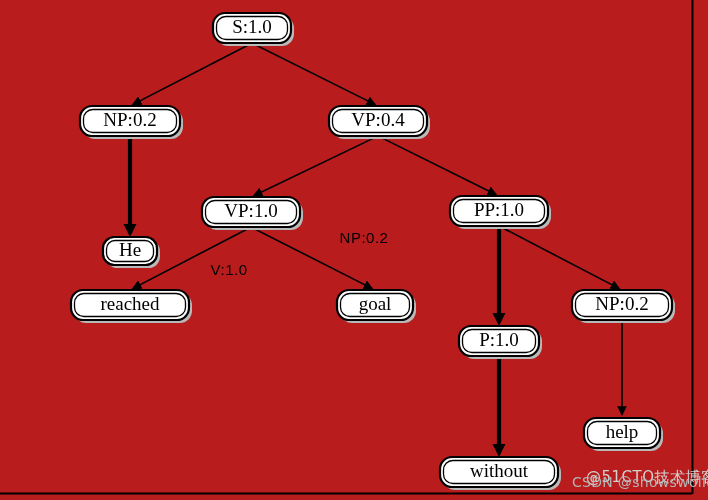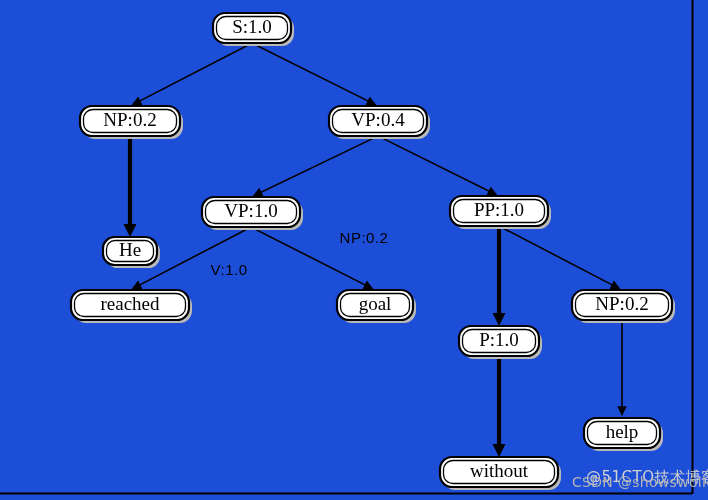--- a/index.html
+++ b/index.html
@@ -4,21 +4,21 @@
 <style>
   html, body {
     margin: 0;
     padding: 0;
     background: #ffffff;
   }
   #canvas {
     position: relative;
     width: 708px;
     height: 500px;
-    background: #1d4ed8;
+    background: #b91c1c;
     overflow: hidden;
     font-family: "Liberation Serif", serif;
   }
   svg#tree {
     position: absolute;
     left: 0;
     top: 0;
     width: 708px;
     height: 500px;
   }

